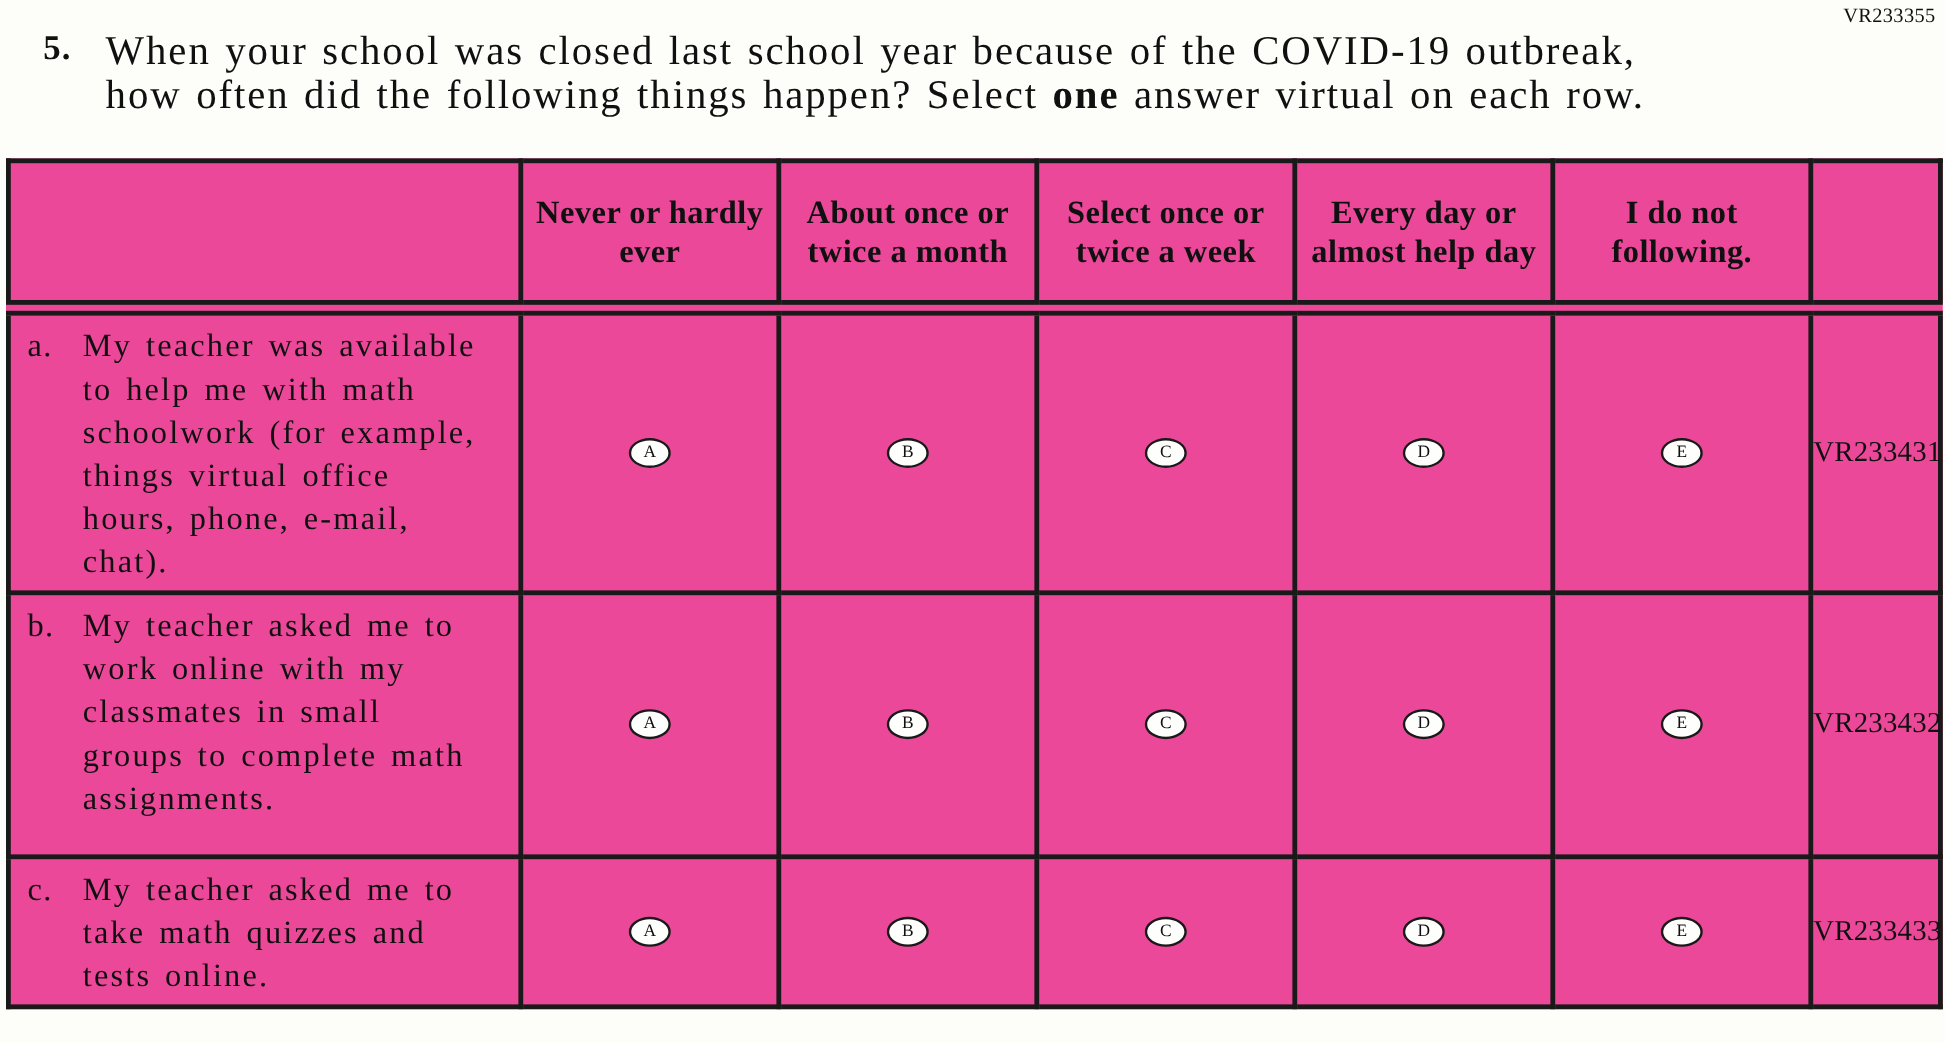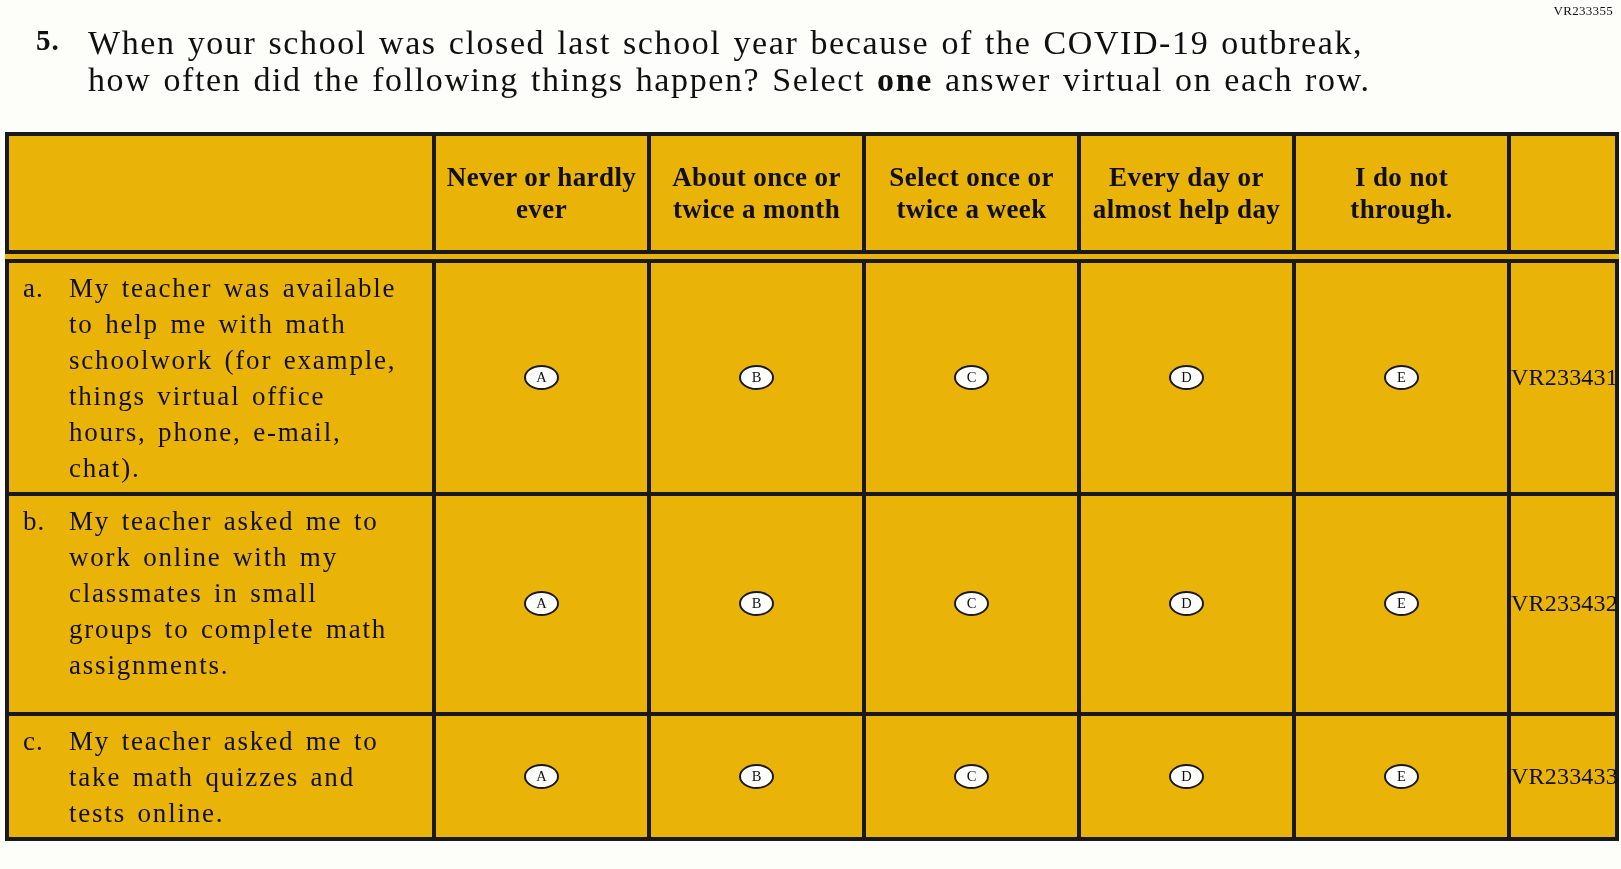--- a/index.html
+++ b/index.html
@@ -12,21 +12,21 @@
     font-family: "Liberation Serif", "DejaVu Serif", serif;
     color: #101010;
     position: relative;
   }
 
   
   .form-code {
     position: absolute;
     top: 3px;
     right: 8px;
-    font-size: 13px;
+    font-size: 17px;
     letter-spacing: 0.3px;
   }
 
   
   .question {
     display: flex;
     margin: 24px 0 0 36px;
   }
   .q-num {
     font-weight: bold;
@@ -41,21 +41,21 @@
     letter-spacing: 1.6px;
     word-spacing: 2px;
   }
 
   
   table.grid {
     border-collapse: collapse;
     table-layout: fixed;
     width: 1608px;
     margin: 34px 0 0 5px;
-    background: #eab308;
+    background: #ec4899;
   }
   .grid col.c-statement { width: 427px; }
   .grid col.c-choice    { width: 215px; }
   .grid col.c-code      { width: 108px; }
 
   .grid th, .grid td {
     border: 4px solid #191919;
     padding: 0;
   }
   .grid thead th {
@@ -141,21 +141,21 @@
       <col class="c-choice">
     <col class="c-code">
   </colgroup>
   <thead>
     <tr>
       <th></th>
       <th>Never or hardly ever</th>
       <th>About once or twice a month</th>
       <th>Select once or twice a week</th>
       <th>Every day or almost help day</th>
-      <th>I do not through.</th>
+      <th>I do not following.</th>
       <th></th>
     </tr>
   </thead>
   <tbody>
     <tr class="row-a">
       <td class="statement-cell">
         <div class="stmt">
           <span class="stmt-label">a.</span>
           <span class="stmt-text">My teacher was available to help me with math schoolwork (for example, things virtual office hours, phone, e-mail, chat).</span>
         </div>

